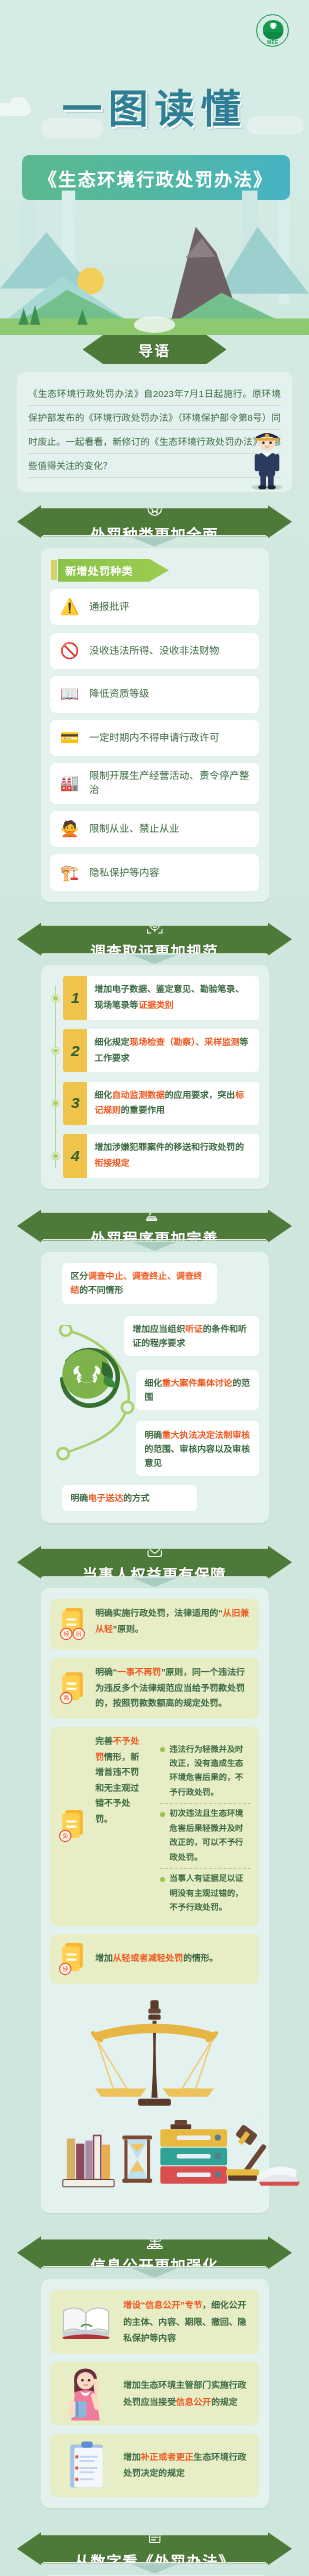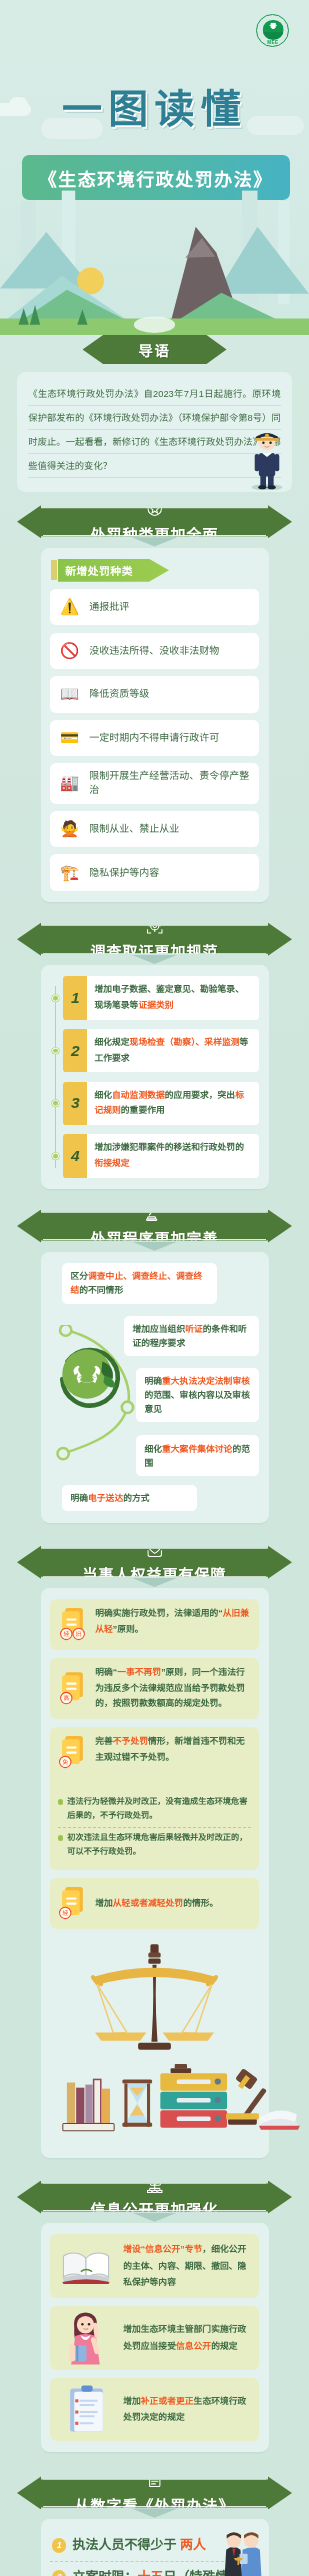--- a/index.html
+++ b/index.html
@@ -362,23 +362,23 @@
         <path d="M18 76 a54 54 0 1 0 10 -34" stroke="#35702f" stroke-width="9" fill="none" stroke-linecap="round"></path>
         <circle cx="66" cy="66" r="48" fill="#7db34a"></circle>
         <path d="M66 92 C 44 76, 38 62, 46 54 C 53 47, 63 50, 66 57 C 69 50, 79 47, 86 54 C 94 62, 88 76, 66 92 Z" fill="#7db34a"></path>
         <path d="M48 50 q-12 6 -6 18 l7 -4 -3 10 10 -4 -4 -6 q-6 -8 0 -12z" fill="#fff"></path>
         <path d="M84 50 q12 6 6 18 l-7 -4 3 10 -10 -4 4 -6 q6 -8 0 -12z" fill="#fff"></path>
         <path d="M52 78 q14 10 28 0 l-4 -6 10 2 -4 10 -5 -4 q-11 7 -22 0 l-5 4 -4 -10 10 -2z" fill="#fff"></path>
         <path d="M96 42 q24 8 20 34 q-16 -2 -22 -14z" fill="#2f6b2f"></path>
         <path d="M100 70 q20 2 22 22 q-16 2 -24 -10z" fill="#3c8a38"></path>
       </svg>
 
+      <div class="bub b3" style="margin-top:13.4px"><span>细化</span><span class="hl">重大案件集体讨论</span><span>的范围</span></div>
+
       <div class="bub b3"><span>明确</span><span class="hl">重大执法决定法制审核</span><span>的范围、审核内容以及审核意见</span></div>
-
-      <div class="bub b3" style="margin-top:13.4px"><span>细化</span><span class="hl">重大案件集体讨论</span><span>的范围</span></div>
 
       <div class="bub b4"><span>明确</span><span class="hl">电子送达</span><span>的方式</span></div>
     </div>
   </div>
 
   <div class="banner-wrap" style="margin-top:23px">
     <div class="banner">
       <div class="banner-inner"></div>
       <span class="banner-icon">
         <svg viewBox="0 0 34 34">
@@ -412,38 +412,41 @@
         <rect x="14" y="4" width="34" height="48" rx="5" fill="#f7b733"></rect>
         <rect x="8" y="10" width="34" height="48" rx="5" fill="#ffcf4d"></rect>
         <rect x="16" y="24" width="20" height="4" rx="2" fill="#fff"></rect>
         <rect x="16" y="34" width="20" height="4" rx="2" fill="#fff"></rect>
         <circle cx="16" cy="54" r="11" fill="#fff9e8" stroke="#ef4b2c" stroke-width="2"></circle>
         <text x="16" y="58" font-size="11" fill="#ef4b2c" text-anchor="middle" font-family="DejaVu Sans">高</text>
       </svg>
       <div class="rtxt"><span>明确“</span><span class="hl">一事不再罚</span><span>”原则，同一个违法行为违反多个法律规范应当给予罚款处罚的，按照罚款数额高的规定处罚。</span></div>
     </div>
 
-    <div class="ritem" style="flex-direction:column;gap:16px">
+    <div class="ritem" style="flex-direction:row;gap:16px">
       <div style="display:flex;gap:7.2px;">
         <svg class="doc" viewBox="0 0 58 70">
           <rect x="14" y="4" width="34" height="48" rx="5" fill="#f7b733"></rect>
           <rect x="8" y="10" width="34" height="48" rx="5" fill="#ffcf4d"></rect>
           <rect x="16" y="24" width="20" height="4" rx="2" fill="#fff"></rect>
           <rect x="16" y="34" width="20" height="4" rx="2" fill="#fff"></rect>
           <circle cx="14" cy="54" r="11" fill="#fff9e8" stroke="#ef4b2c" stroke-width="2"></circle>
           <text x="14" y="58" font-size="11" fill="#ef4b2c" text-anchor="middle" font-family="DejaVu Sans">免</text>
         </svg>
         <div class="rtxt"><span>完善</span><span class="hl">不予处罚</span><span>情形，新增首违不罚和无主观过错不予处罚。</span></div>
       </div>
       <ul class="sublist">
         <li>
             <span>违法行为轻微并及时改正，没有造成生态环境危害后果的，不予行政处罚。</span>
           </li>
         <li>
             <span>初次违法且生态环境危害后果轻微并及时改正的，可以不予行政处罚。</span>
+          </li>
+        <li>
+            <span>当事人有证据足以证明没有主观过错的，不予行政处罚。</span>
           </li>
       </ul>
     </div>
 
     <div class="ritem" style="align-items:center">
       <svg class="doc" viewBox="0 0 58 70">
         <rect x="14" y="4" width="34" height="48" rx="5" fill="#f7b733"></rect>
         <rect x="8" y="10" width="34" height="48" rx="5" fill="#ffcf4d"></rect>
         <rect x="16" y="24" width="20" height="4" rx="2" fill="#fff"></rect>
         <rect x="16" y="34" width="20" height="4" rx="2" fill="#fff"></rect>

